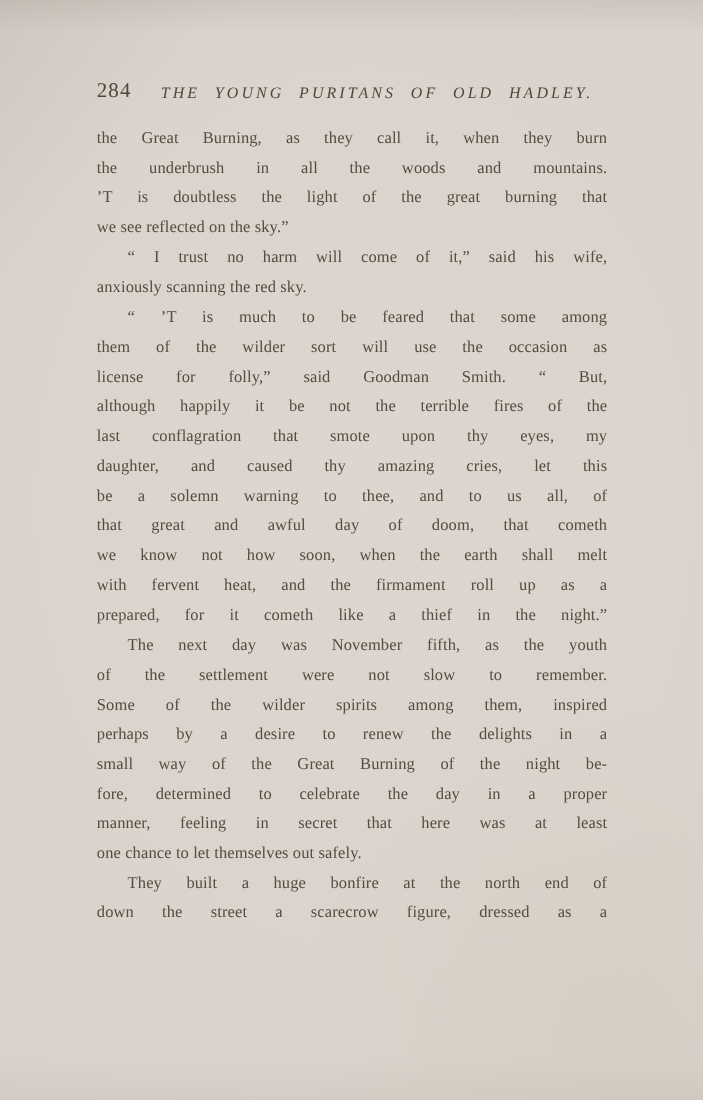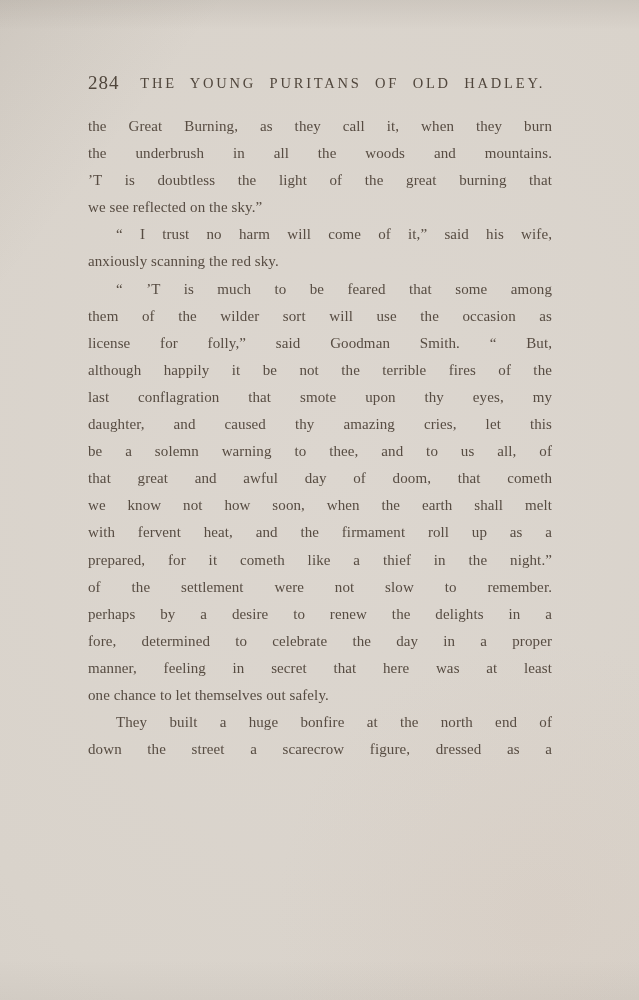--- a/index.html
+++ b/index.html
@@ -19,31 +19,32 @@
   }
   .vignette {
     position: absolute; inset: 0; pointer-events: none;
     background:
       linear-gradient(180deg, rgba(95,85,75,0.10) 0%, rgba(95,85,75,0) 3%),
       linear-gradient(128deg, rgba(95,85,75,0.09) 0%, rgba(95,85,75,0) 16%),
       linear-gradient(0deg, rgba(95,85,75,0.05) 0%, rgba(95,85,75,0) 4%);
   }
   .running-head {
     position: absolute; left: 88px; top: 72px; width: 464px;
-    display: flex; align-items: center;
+    display: flex; align-items: flex-end;
     color: #50463c;
   }
   .pagenum {
     font-size: 19px; letter-spacing: 1px;
   }
   .head-title {
     flex: 1; text-align: center;
     font-size: 14.5px; letter-spacing: 2.8px; word-spacing: 7px;
     padding-left: 14px;
     white-space: nowrap;
+    font-style: italic;
   }
   .body-text {
     position: absolute; left: 88px; top: 113px; width: 464px;
     font-size: 15px; line-height: 27.1px;
     color: #574c42;
     letter-spacing: 0.1px;
   }
   .line {
     text-align: left;
     text-align-last: left;
@@ -78,21 +79,24 @@
       <div class="line just">them of the wilder sort will use the occasion as</div>
       <div class="line just">license for folly,” said Goodman Smith. “ But,</div>
       <div class="line just">although happily it be not the terrible fires of the</div>
       <div class="line just">last conflagration that smote upon thy eyes, my</div>
       <div class="line just">daughter, and caused thy amazing cries, let this</div>
       <div class="line just">be a solemn warning to thee, and to us all, of</div>
       <div class="line just">that great and awful day of doom, that cometh</div>
       <div class="line just">we know not how soon, when the earth shall melt</div>
       <div class="line just">with fervent heat, and the firmament roll up as a</div>
       <div class="line just">prepared, for it cometh like a thief in the night.”</div>
+      <div class="line just indent">The next day was November fifth, as the youth</div>
       <div class="line just">of the settlement were not slow to remember.</div>
+      <div class="line just">Some of the wilder spirits among them, inspired</div>
       <div class="line just">perhaps by a desire to renew the delights in a</div>
+      <div class="line just">small way of the Great Burning of the night be-</div>
       <div class="line just">fore, determined to celebrate the day in a proper</div>
       <div class="line just">manner, feeling in secret that here was at least</div>
       <div class="line">one chance to let themselves out safely.</div>
       <div class="line just indent">They built a huge bonfire at the north end of</div>
       <div class="line just">down the street a scarecrow figure, dressed as a</div>
     </div>
 </div>
 
 </body></html>

